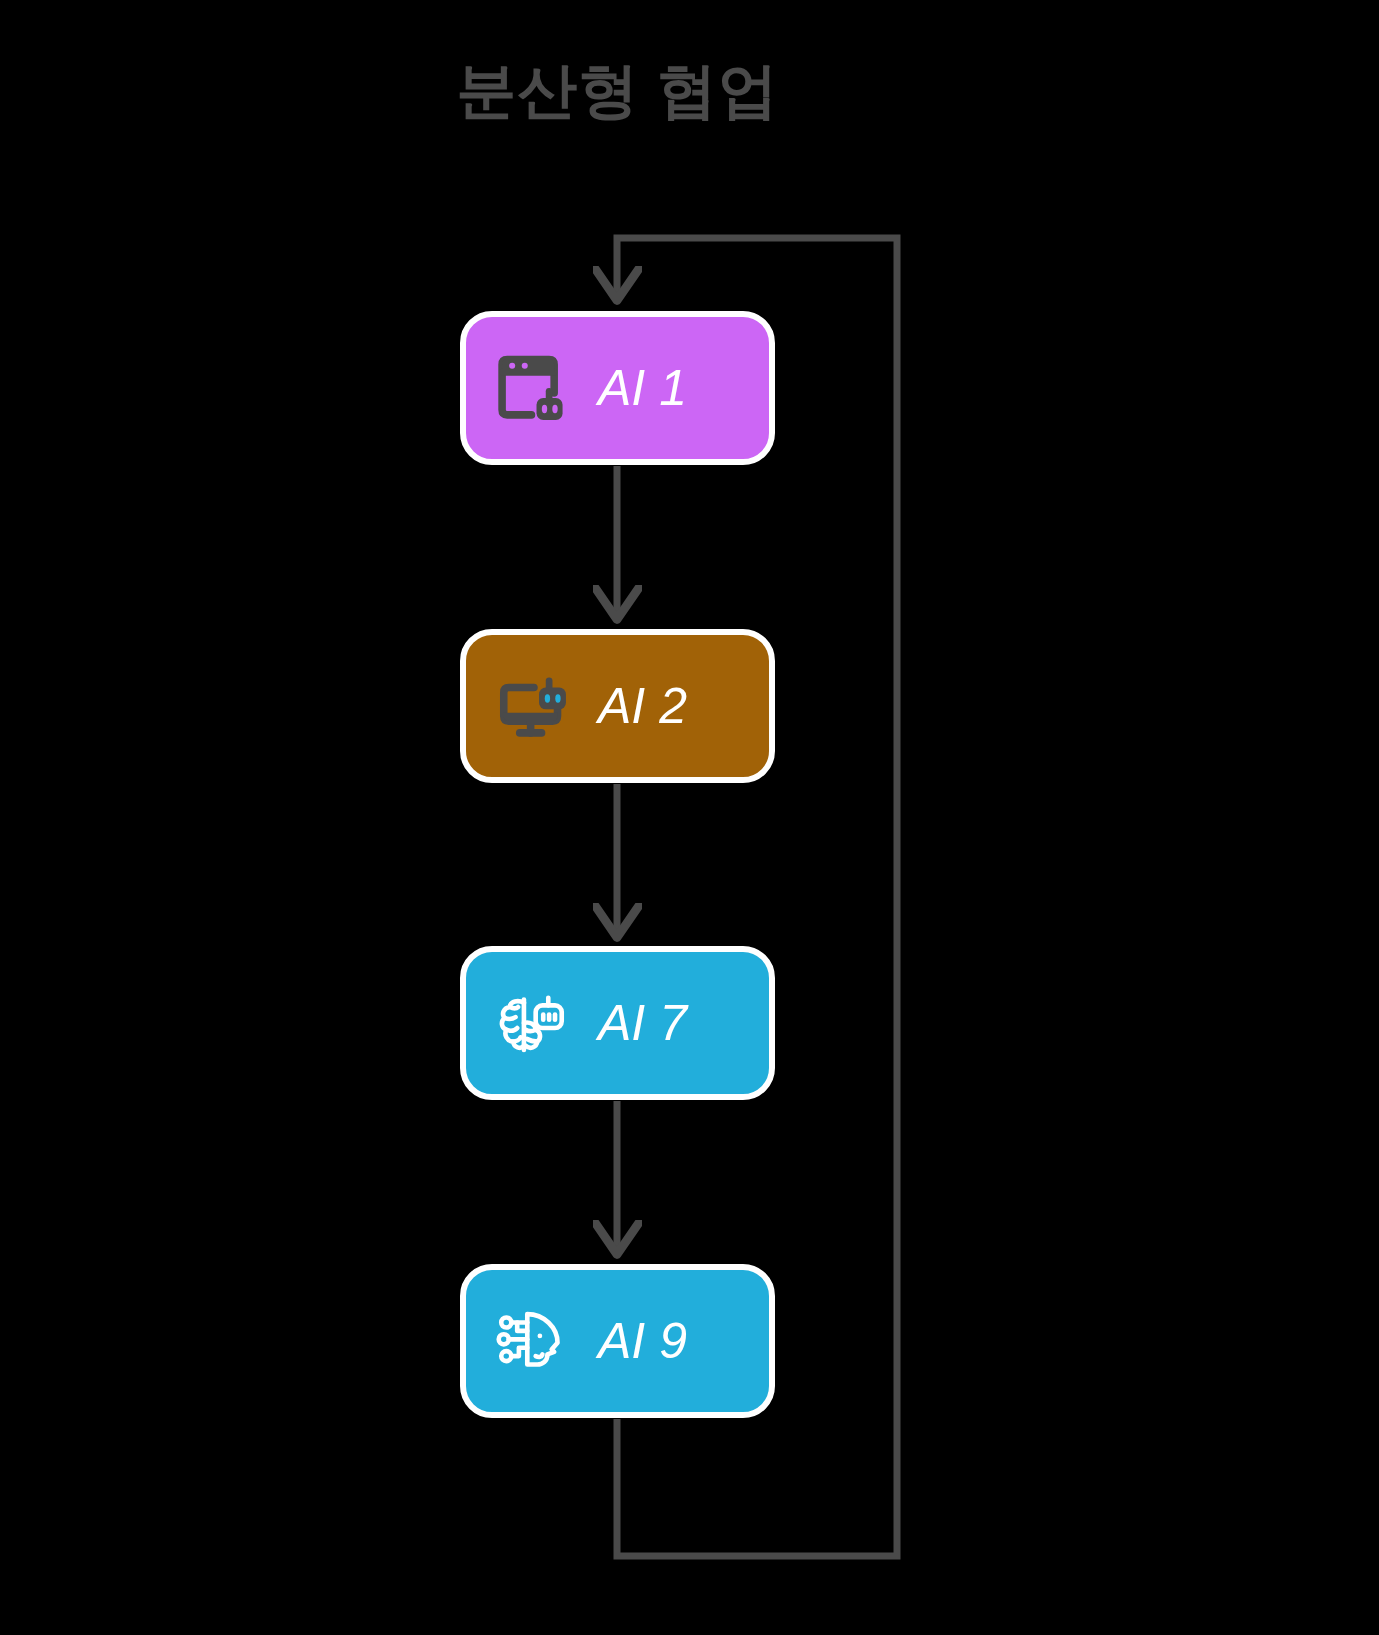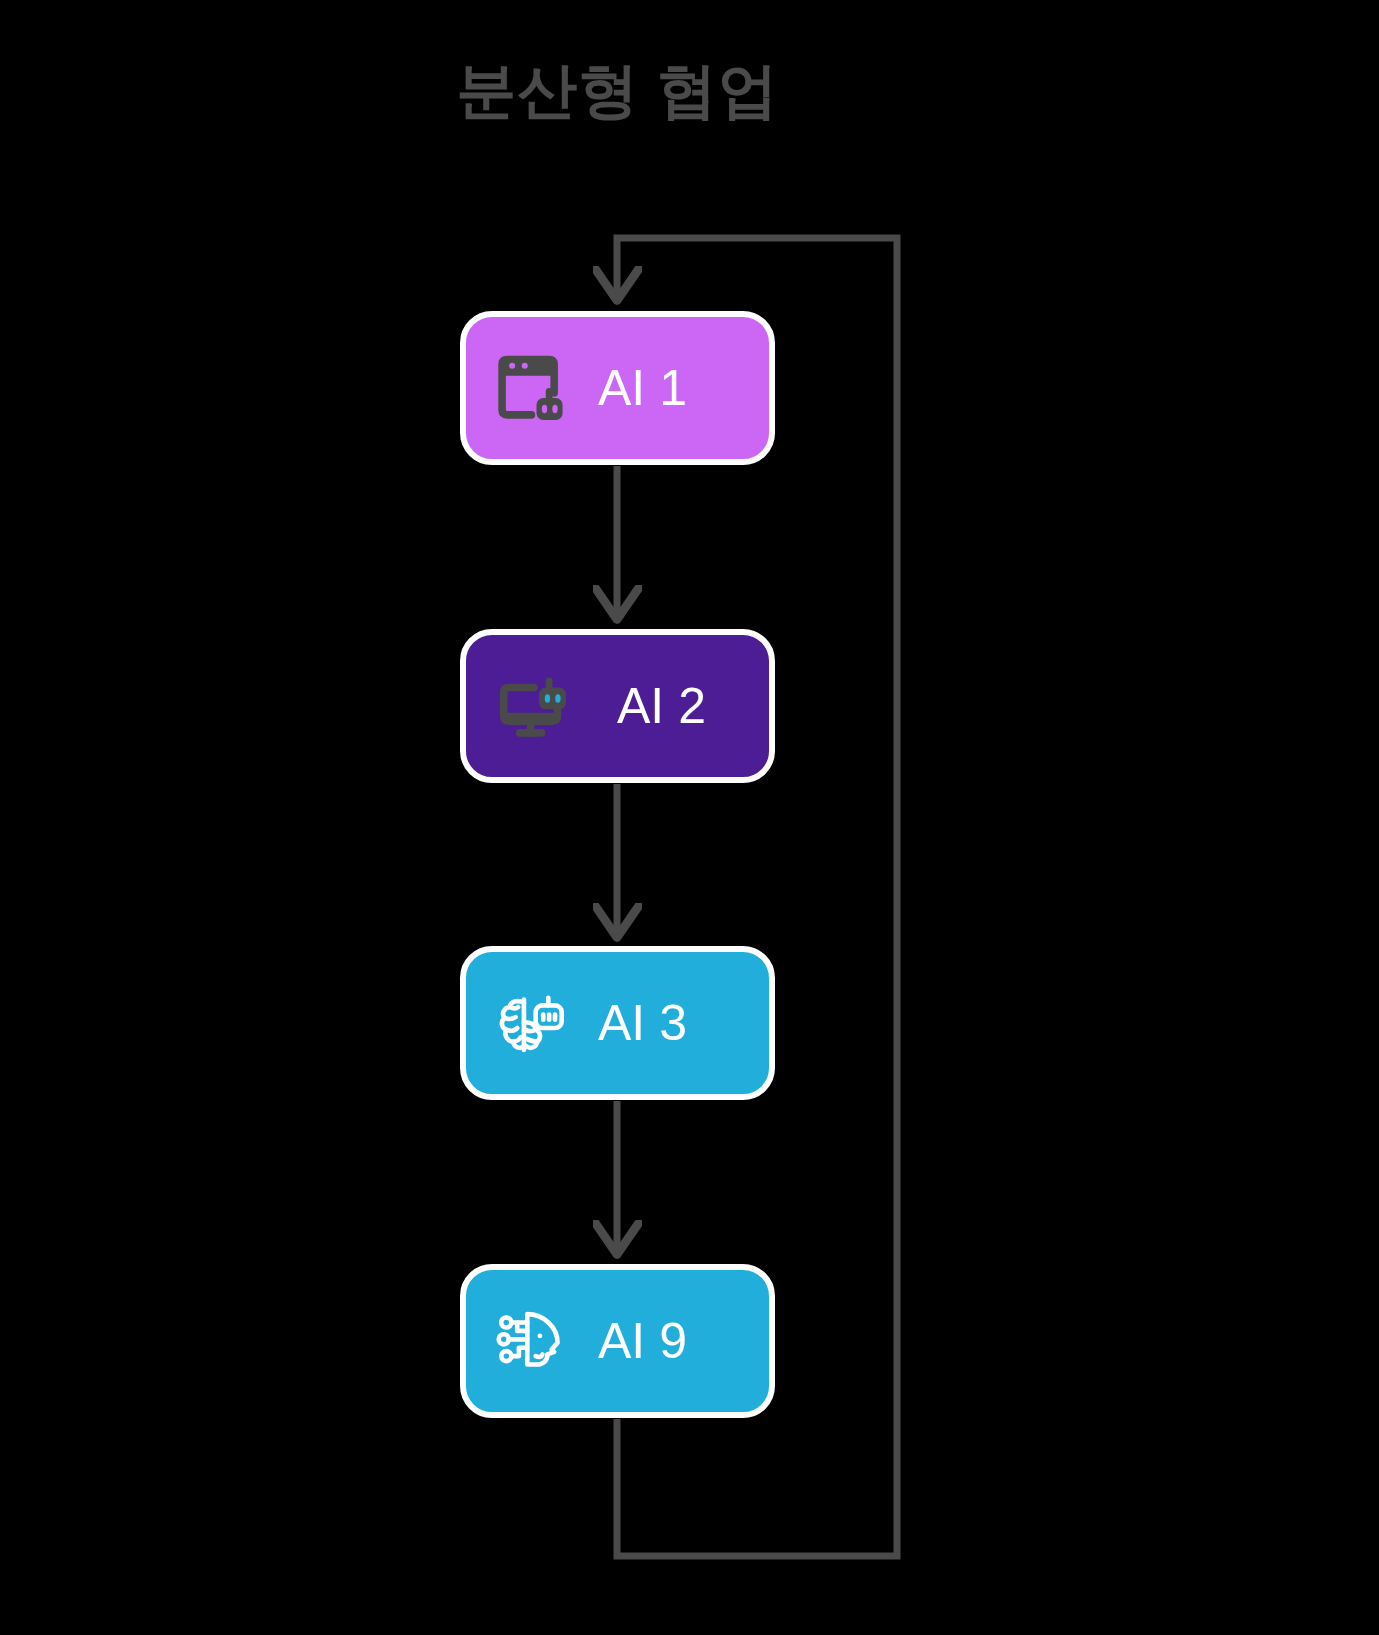--- a/index.html
+++ b/index.html
@@ -57,20 +57,21 @@
     height: 154px;
     box-sizing: border-box;
     border: 6px solid #ffffff;
     border-radius: 32px;
     display: flex;
     flex-direction: row;
     align-items: center;
     justify-content: flex-start;
     padding-left: 26px;
     z-index: 3;
+    font-style: italic;
   }
   .node .node-icon {
     width: 84px;
     height: 84px;
     flex: 0 0 84px;
     display: flex;
     align-items: center;
     justify-content: center;
   }
   .node .node-icon svg {
@@ -82,21 +83,21 @@
     margin-left: 22px;
     font-size: 50px;
     font-weight: 400;
     color: #ffffff;
     line-height: 1;
     white-space: nowrap;
     user-select: none;
   }
 
   #node-ai-1 { top: 311px; background: #cc66f5; }
-  #node-ai-2 { top: 629px; background: #4c1d95; gap: 19px; }
+  #node-ai-2 { top: 629px; background: #a16207; }
   #node-ai-3 { top: 946px; background: #22aedb; }
   #node-ai-4 { top: 1264px; background: #22aedb; }
 </style>
 </head>
 <body>
 
 <div id="stage">
 
   <div class="diagram-title">분산형 협업</div>
 
@@ -194,21 +195,21 @@
 
         <g fill="none" stroke="#ffffff" stroke-width="5.5" stroke-linecap="round" stroke-linejoin="round">
           <path d="M67,20 L67,29"></path>
           <rect x="52" y="29" width="31" height="27" rx="8"></rect>
           <path d="M61,40 L61,46"></path>
           <path d="M68,40 L68,46"></path>
           <path d="M75,40 L75,46"></path>
         </g>
       </svg>
     </span>
-    <span class="node-label">AI 3</span>
+    <span class="node-label">AI 7</span>
   </div>
 
   <div class="node" id="node-ai-4">
     <span class="node-icon">
       <svg viewBox="0 0 100 100" aria-hidden="true">
         <g fill="none" stroke="#ffffff" stroke-width="5.5" stroke-linecap="round" stroke-linejoin="round">
 
           <path d="M42,18
                    C62,18 78,34 78,52
                    L71,60

